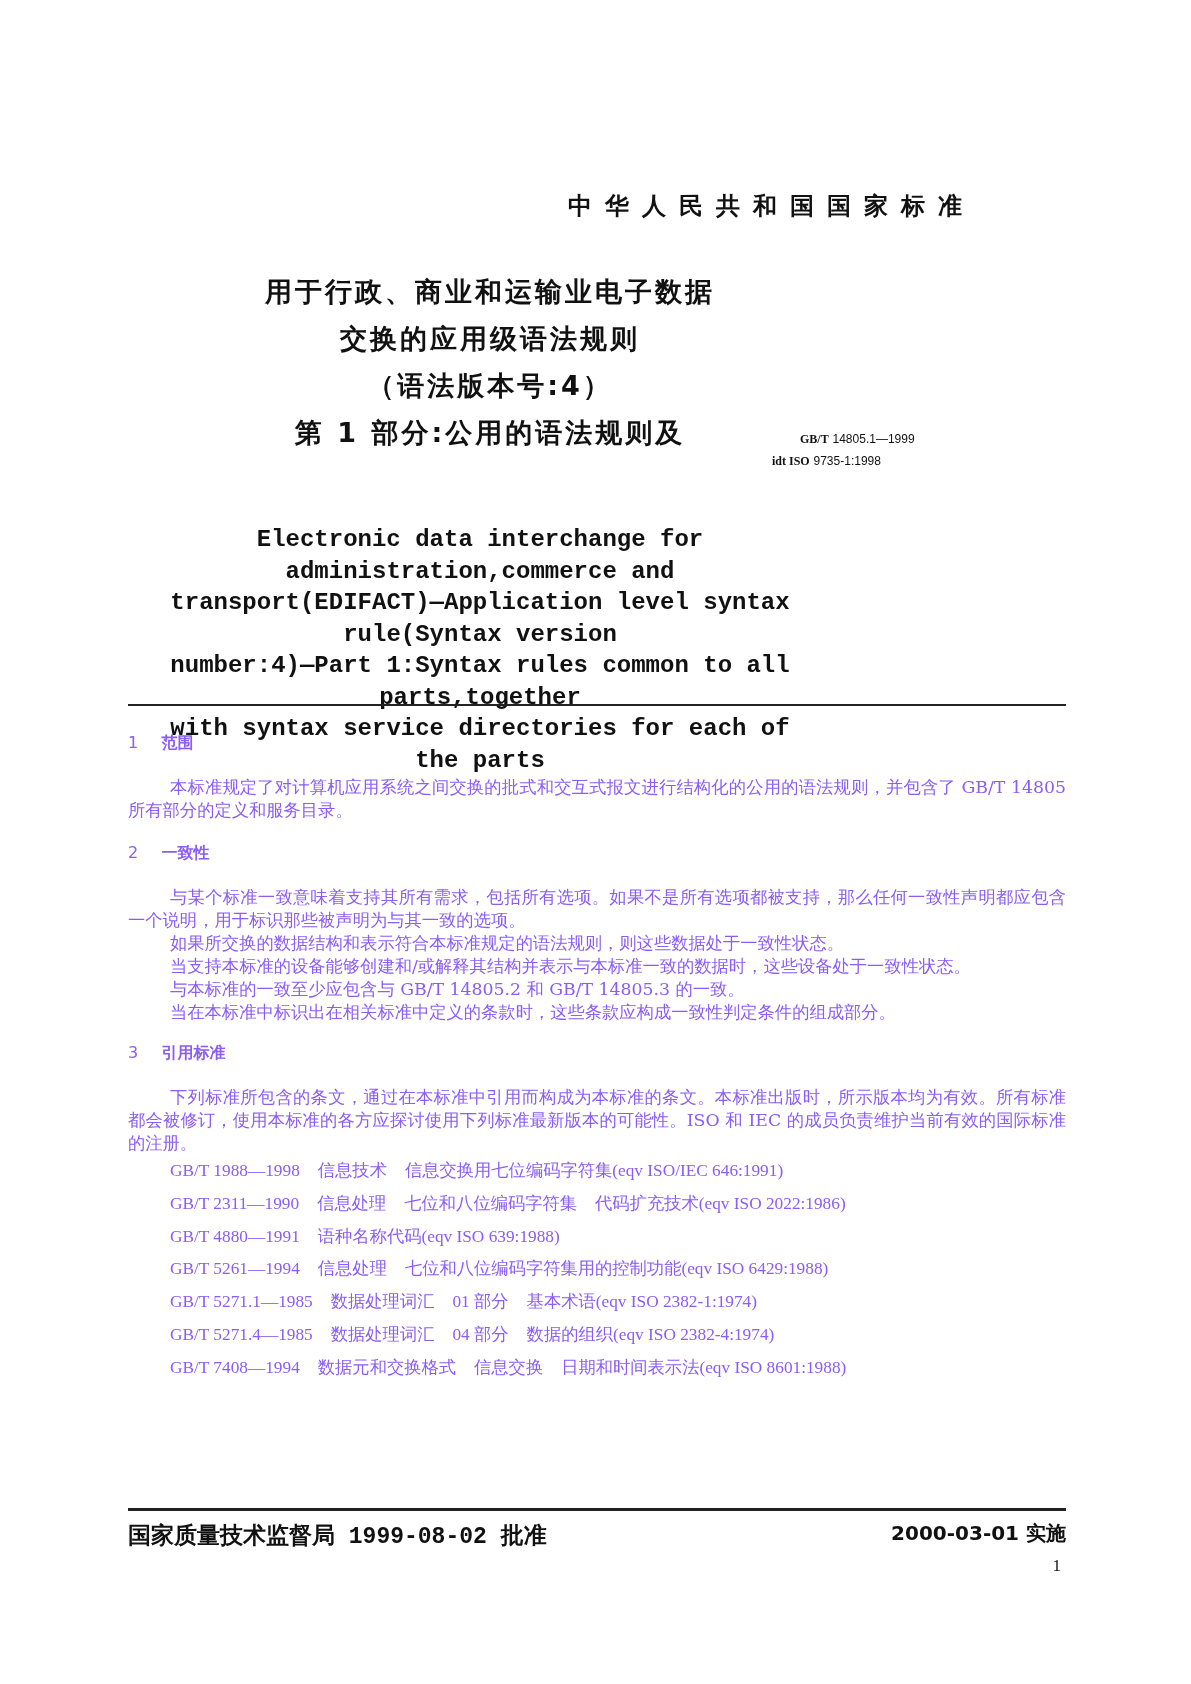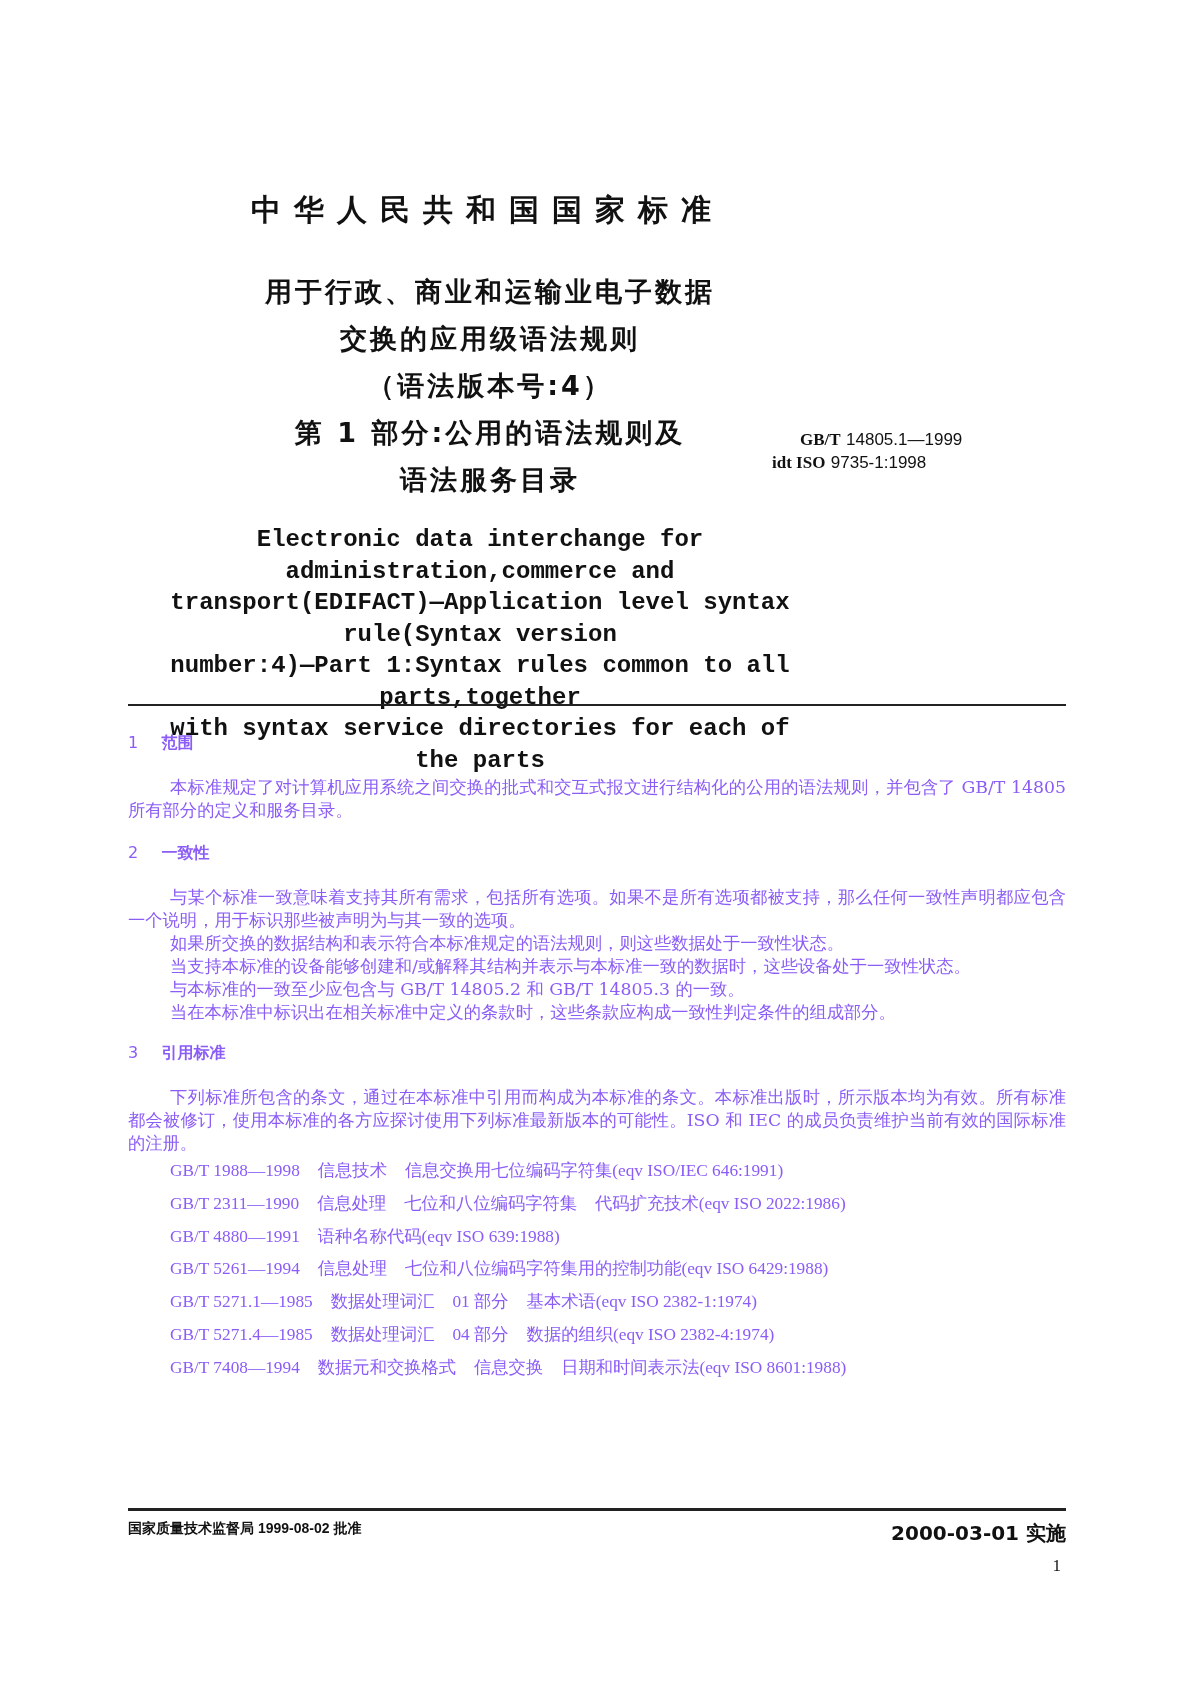--- a/index.html
+++ b/index.html
@@ -2,32 +2,32 @@
 <html><head>
   <meta charset="utf-8">
   <style>
     html, body { margin: 0; padding: 0; background: #ffffff; }
     body {
       width: 1191px; height: 1684px; position: relative; overflow: hidden;
       color: #111; font-family: "DejaVu Sans", "Liberation Sans", sans-serif;
     }
     .abs { position: absolute; }
     .header-org {
-      left: 0; width: 975px; top: 190px; text-align: center;
-      font-size: 30px; letter-spacing: 13px; font-weight: bold;
+      left: 0; width: 975px; top: 190px; text-align: right;
+      font-size: 24px; letter-spacing: 13px; font-weight: bold;
       font-family: "DejaVu Sans", sans-serif;
     }
     .title-block {
       left: 200px; width: 580px; top: 268px; text-align: center;
       font-size: 27px; font-weight: bold; line-height: 47px; letter-spacing: 3px;
       font-family: "DejaVu Sans", sans-serif;
     }
     .title-line { display: block; white-space: nowrap; }
     .std-no {
-      left: 800px; top: 428px; font-size: 17px; line-height: 22px; white-space: nowrap;
+      left: 800px; top: 428px; font-size: 12px; line-height: 22px; white-space: nowrap;
     }
     .std-no .bold { font-family: "Liberation Serif", "DejaVu Serif", serif; font-weight: bold; }
     .std-no .num { font-family: "Liberation Sans", sans-serif; }
     .std-no .l2 { margin-left: -28px; }
     .en-title {
       left: 150px; width: 660px; top: 524px; text-align: center;
       font-family: Liberation Mono, monospace; font-weight: bold;
       font-size: 24px; line-height: 31.5px;
     }
     .rule {
@@ -44,40 +44,39 @@
       font-family: "DejaVu Sans", sans-serif; font-weight: bold; font-size: 16px;
       height: 30px; line-height: 30px; margin-bottom: 18px;
     }
     .sec-head .num { font-weight: normal; display: inline-block; width: 28px; }
     .para { text-indent: 42px; line-height: 23px; text-align: justify; text-align-last: left; }
     .ref-list { list-style: none; padding: 0; margin: 0; }
     .ref-item { padding-left: 42px; line-height: 32.8px; white-space: nowrap; font-family: Liberation Serif, serif; }
     .ref-item .code { display: inline-block; margin-right: 18px; }
     .ref-item .gap { display: inline-block; width: 18px; }
     .footer-left {
-      left: 128px; top: 1520px; font-size: 14px; font-family: Liberation Sans, sans-serif; font-weight: bold;
+      left: 128px; top: 1520px; font-size: 23px; font-family: Liberation Mono, monospace; font-weight: bold;
     }
     .footer-right {
       right: 125px; top: 1520px; font-size: 20px; font-family: "DejaVu Sans", sans-serif; font-weight: bold;
     }
     .page-no {
       right: 130px; top: 1556px; font-size: 17px; font-family: "Liberation Serif", serif;
     }
   </style>
 </head>
 <body>
 
 <div class="abs header-org">中华人民共和国国家标准</div>
 
 <div class="abs title-block">
   <span class="title-line">用于行政、商业和运输业电子数据</span>
   <span class="title-line">交换的应用级语法规则</span>
   <span class="title-line">（语法版本号:4）</span>
   <span class="title-line">第 1 部分:公用的语法规则及</span>
-  <span class="title-line">语法服务目录</span>
 </div>
 
 <div class="abs std-no">
   <div>
     <span class="bold">GB/T</span>
     <span class="num">14805.1—1999</span>
   </div>
   <div class="l2">
     <span class="bold">idt ISO</span>
     <span class="num">9735-1:1998</span>

